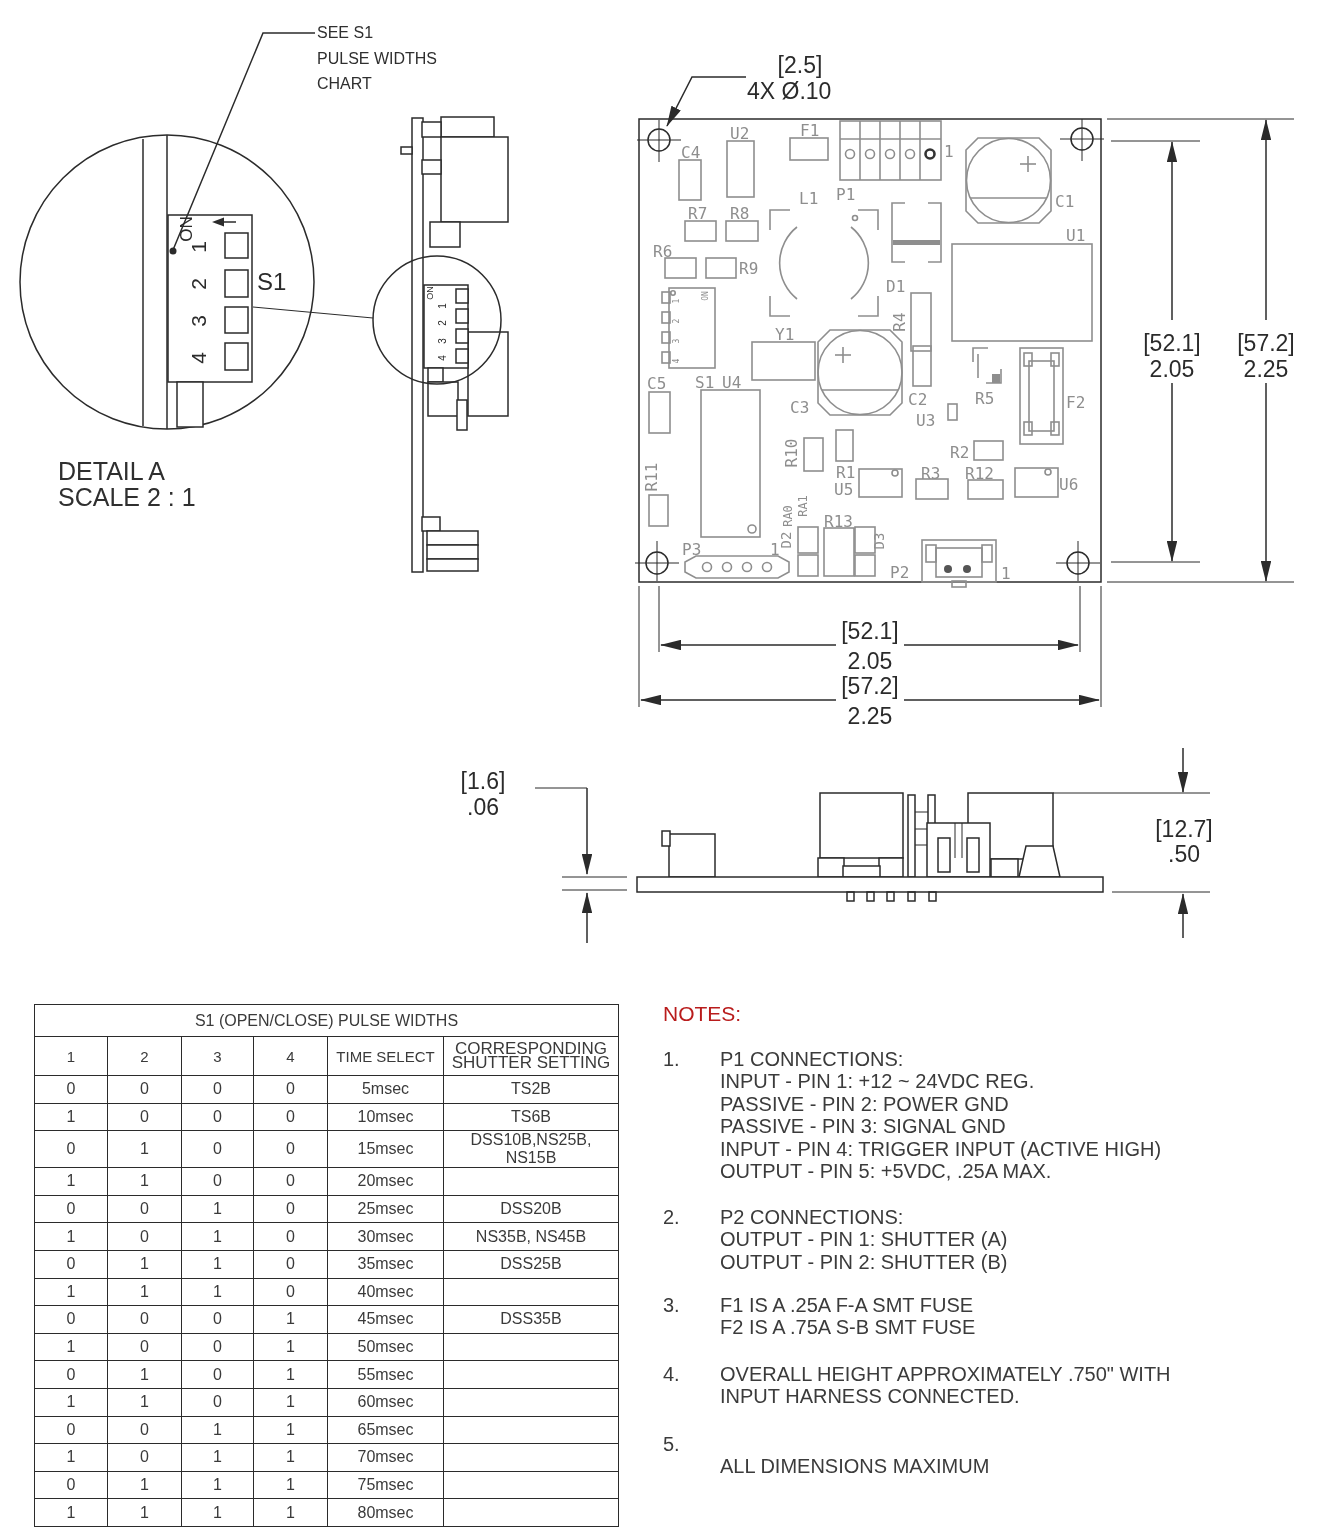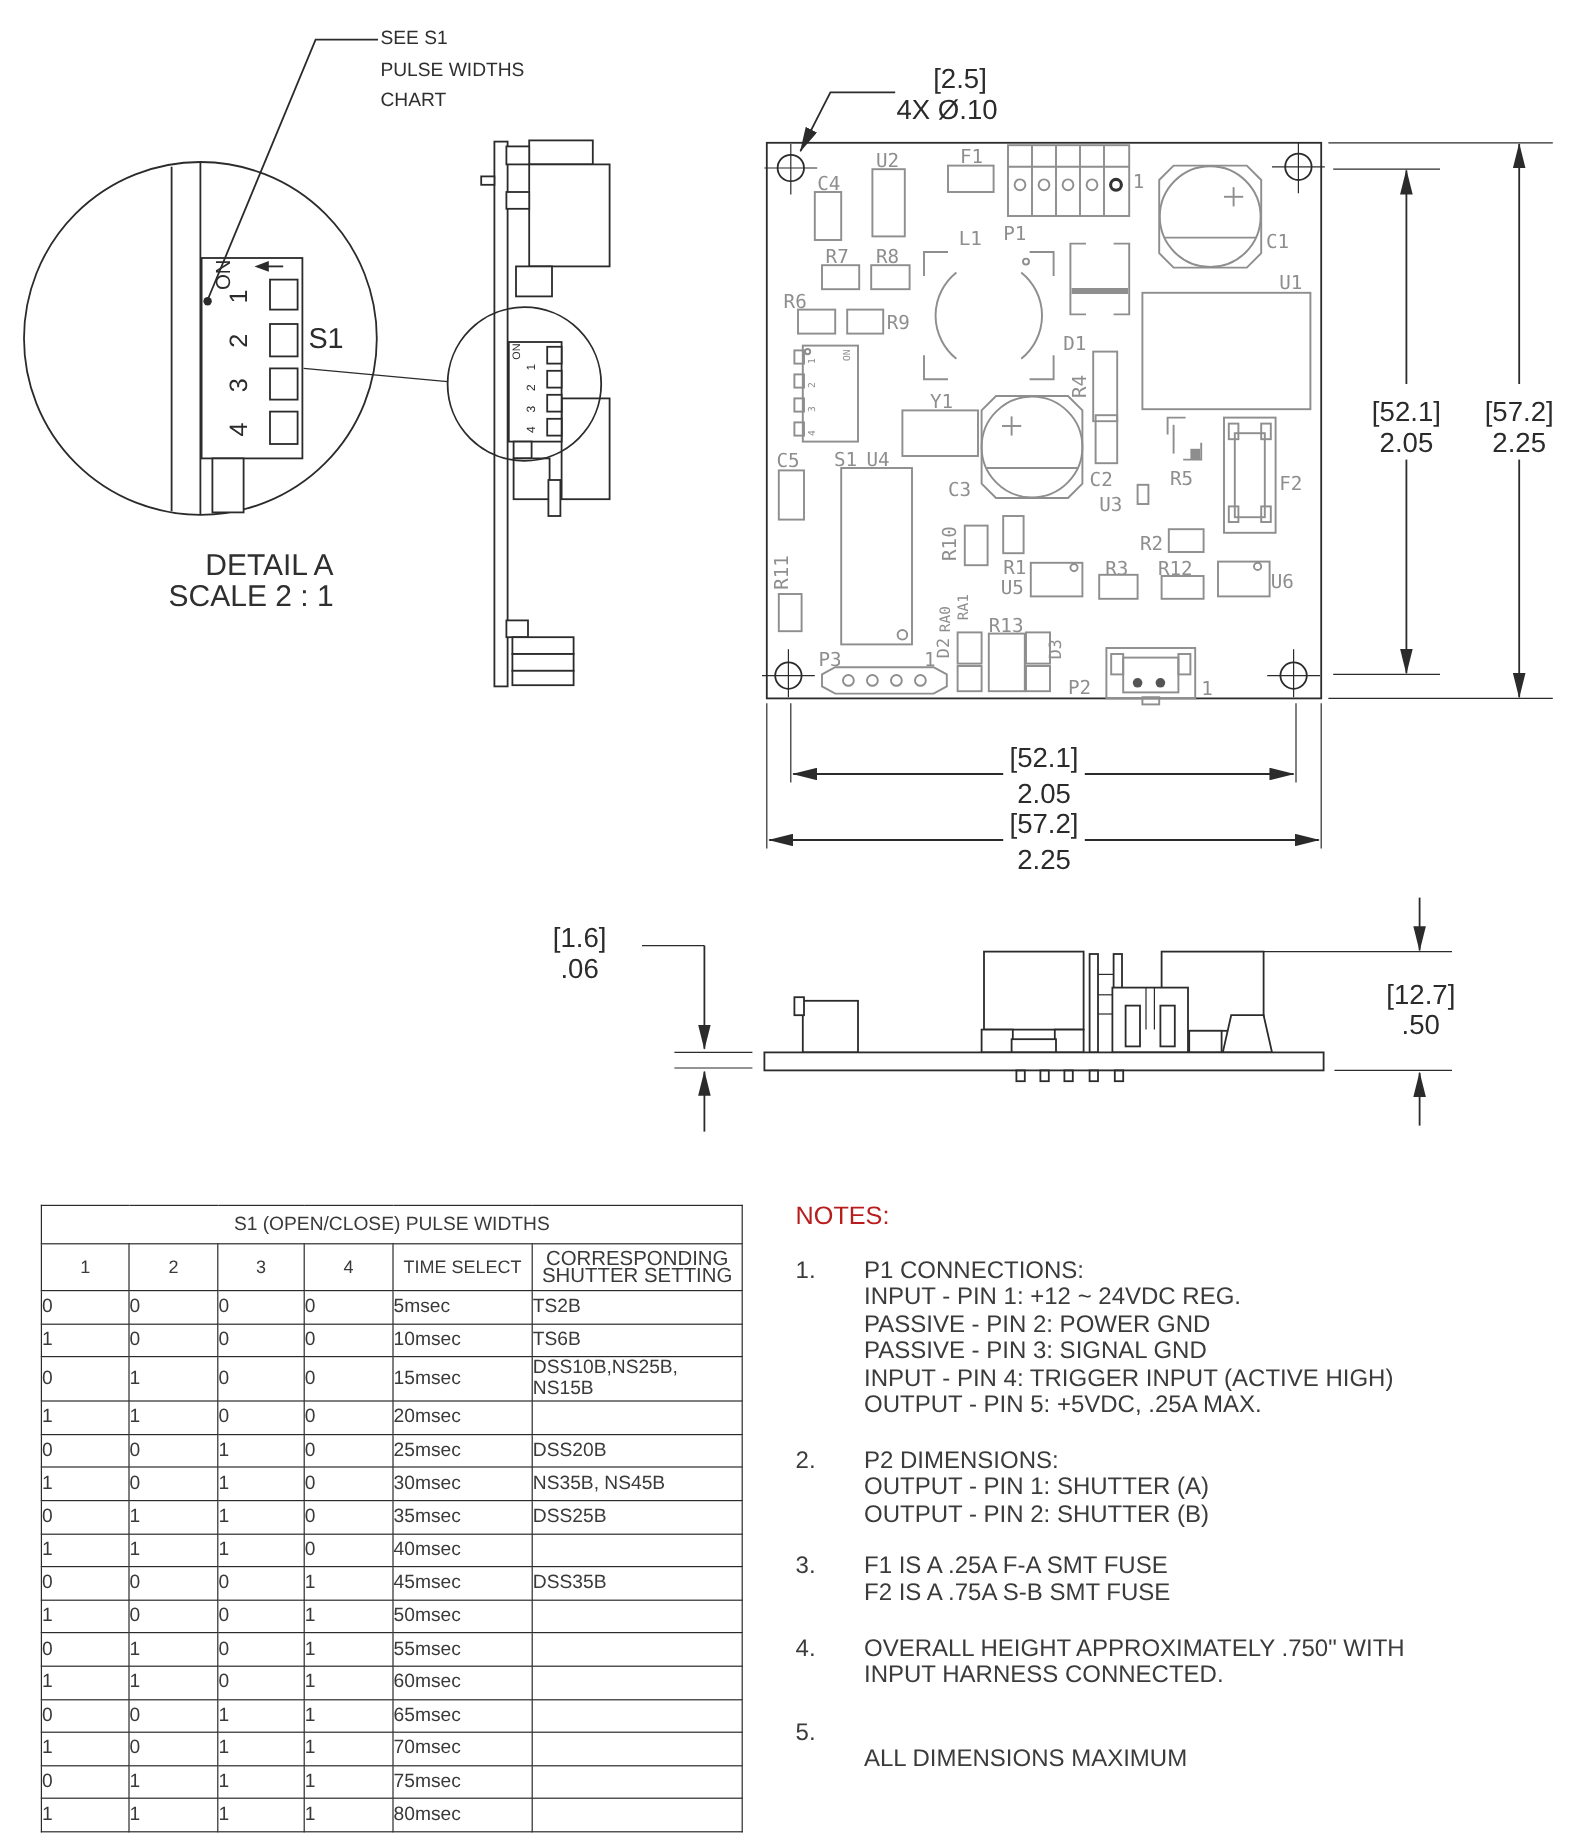--- a/index.html
+++ b/index.html
@@ -9,24 +9,24 @@
   .lbl-gray{fill:#8e8e8e;font-family:"DejaVu Sans Mono",monospace;}
   .lbl-dark{fill:#2b2b2b;font-family:"Liberation Sans",sans-serif;}
   .dim{fill:#2b2b2b;font-size:23px;text-anchor:middle;}
   .dimL{fill:#2b2b2b;font-size:23px;text-anchor:start;}
   .ink{stroke:#2b2b2b;fill:none;stroke-width:1.5;}
   .inkw{stroke:#2b2b2b;fill:#fff;stroke-width:1.5;}
   .thin{stroke:#2b2b2b;fill:none;stroke-width:1;}
   .gry{stroke:#8e8e8e;fill:none;stroke-width:1.6;}
   .gfill{fill:#8e8e8e;stroke:none;}
   .callout{position:absolute;left:317px;top:20px;font-size:16px;line-height:25.5px;white-space:pre-line;}
-  .detail-title{position:absolute;left:58px;top:458px;width:220px;text-align:right;font-size:25px;line-height:26px;}
+  .detail-title{position:absolute;left:58px;top:458px;width:220px;text-align:left;font-size:25px;line-height:26px;}
   .legend{position:absolute;left:53px;top:823px;font-size:25px;line-height:31px;white-space:pre-line;}
   table.pw{position:absolute;left:34px;top:1004px;border-collapse:collapse;table-layout:fixed;
-           color:#3a3a3a;}
+           color:#3a3a3a;text-align:center;}
   table.pw th,table.pw td{border:1.6px solid #2b2b2b;padding:0;font-weight:normal;overflow:hidden;}
   table.pw .title-row th{height:31px;font-size:16px;}
   table.pw .head-row th{height:38px;font-size:15px;}
   table.pw .head-row th.small{font-size:17px;line-height:14px;white-space:pre-line;}
   table.pw td{height:26.6px;font-size:16px;}
   .notes-title{position:absolute;left:663px;top:1002px;font-size:21px;color:#b91c1c;}
   .note{position:absolute;left:663px;display:flex;color:#3b3b3b;font-size:20px;line-height:22.4px;}
   .note .num{width:57px;flex:none;}
   .note .body{white-space:pre-line;}
   .note .cline{width:380px;text-align:center;}
@@ -566,21 +566,21 @@
     <span class="num">1.</span>
     <span class="body">P1 CONNECTIONS:
 INPUT     - PIN 1: +12 ~ 24VDC REG.
 PASSIVE - PIN 2: POWER GND
 PASSIVE - PIN 3: SIGNAL GND
 INPUT     - PIN 4: TRIGGER INPUT (ACTIVE HIGH)
 OUTPUT  - PIN 5: +5VDC, .25A MAX.</span>
   </div>
   <div class="note" style="top:1206px">
     <span class="num">2.</span>
-    <span class="body">P2 DIMENSIONS:
+    <span class="body">P2 CONNECTIONS:
 OUTPUT  - PIN 1: SHUTTER (A)
 OUTPUT  - PIN 2: SHUTTER (B)</span>
   </div>
   <div class="note" style="top:1294px">
     <span class="num">3.</span>
     <span class="body">F1 IS A .25A F-A SMT FUSE
 F2 IS A .75A S-B SMT FUSE</span>
   </div>
   <div class="note" style="top:1363px">
     <span class="num">4.</span>

